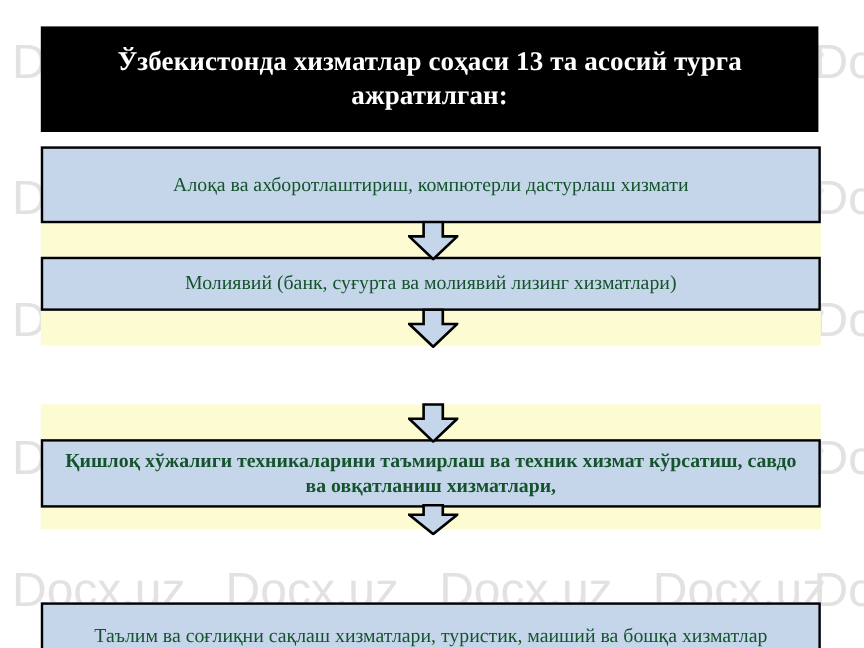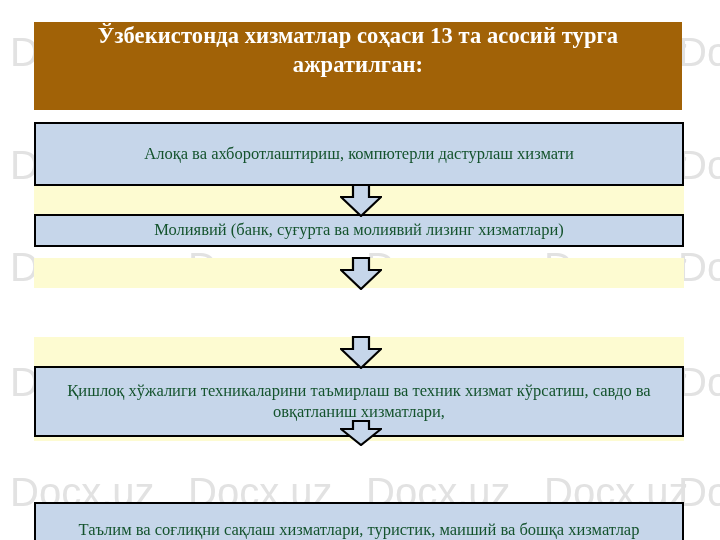--- a/index.html
+++ b/index.html
@@ -42,22 +42,23 @@
     height: 540px;
     z-index: 1;
   }
 
   .title-banner {
     position: absolute;
     left: 34px;
     top: 22px;
     width: 648px;
     height: 88px;
-    background: #a16207;
+    background: #000000;
     display: flex;
+    align-items: center;
     justify-content: center;
     box-sizing: border-box;
     padding: 0 14px;
   }
   .title-text {
     color: #ffffff;
     font-size: 22.5px;
     font-weight: bold;
     line-height: 1.28;
     text-align: center;
@@ -148,38 +149,38 @@
   <div class="flow-box" style="top:122px; height:64px;">
     <div class="flow-box-text">Алоқа ва ахборотлаштириш, компютерли дастурлаш хизмати</div>
   </div>
 
   <div class="arrow" style="left:340px; top:184px;">
     <svg width="42" height="33" viewBox="0 0 42 33">
       <polygon points="13,1 29,1 29,13 41,13 21,32 1,13 13,13" fill="#C6D6EA" stroke="#000000" stroke-width="2.2" stroke-linejoin="miter"></polygon>
     </svg>
   </div>
 
-  <div class="flow-box" style="top:214px; height:33px;justify-content:center;">
+  <div class="flow-box" style="top:214px; height:45px;justify-content:center;">
     <div class="flow-box-text">Молиявий (банк, суғурта ва молиявий лизинг хизматлари)</div>
   </div>
 
   <div class="arrow" style="left:340px; top:257px;">
     <svg width="42" height="33" viewBox="0 0 42 33">
       <polygon points="13,1 29,1 29,13 41,13 21,32 1,13 13,13" fill="#C6D6EA" stroke="#000000" stroke-width="2.2" stroke-linejoin="miter"></polygon>
     </svg>
   </div>
 
 
   <div class="arrow" style="left:340px; top:336px;">
     <svg width="42" height="33" viewBox="0 0 42 33">
       <polygon points="13,1 29,1 29,13 41,13 21,32 1,13 13,13" fill="#C6D6EA" stroke="#000000" stroke-width="2.2" stroke-linejoin="miter"></polygon>
     </svg>
   </div>
 
-  <div class="flow-box" style="top:366px; height:71px;">
+  <div class="flow-box" style="top:366px; height:57px;font-weight:bold;">
     <div class="flow-box-text">Қишлоқ хўжалиги техникаларини таъмирлаш ва техник хизмат кўрсатиш, савдо ва овқатланиш хизматлари,</div>
   </div>
 
   <div class="arrow" style="left:340px; top:420px;">
     <svg width="42" height="26" viewBox="0 0 42 26">
       <polygon points="13,1 29,1 29,9 41,9 21,25 1,9 13,9" fill="#C6D6EA" stroke="#000000" stroke-width="2.2" stroke-linejoin="miter"></polygon>
     </svg>
   </div>
 
   <div class="flow-box" style="top:454px; height:56px;margin-top:48px;">

